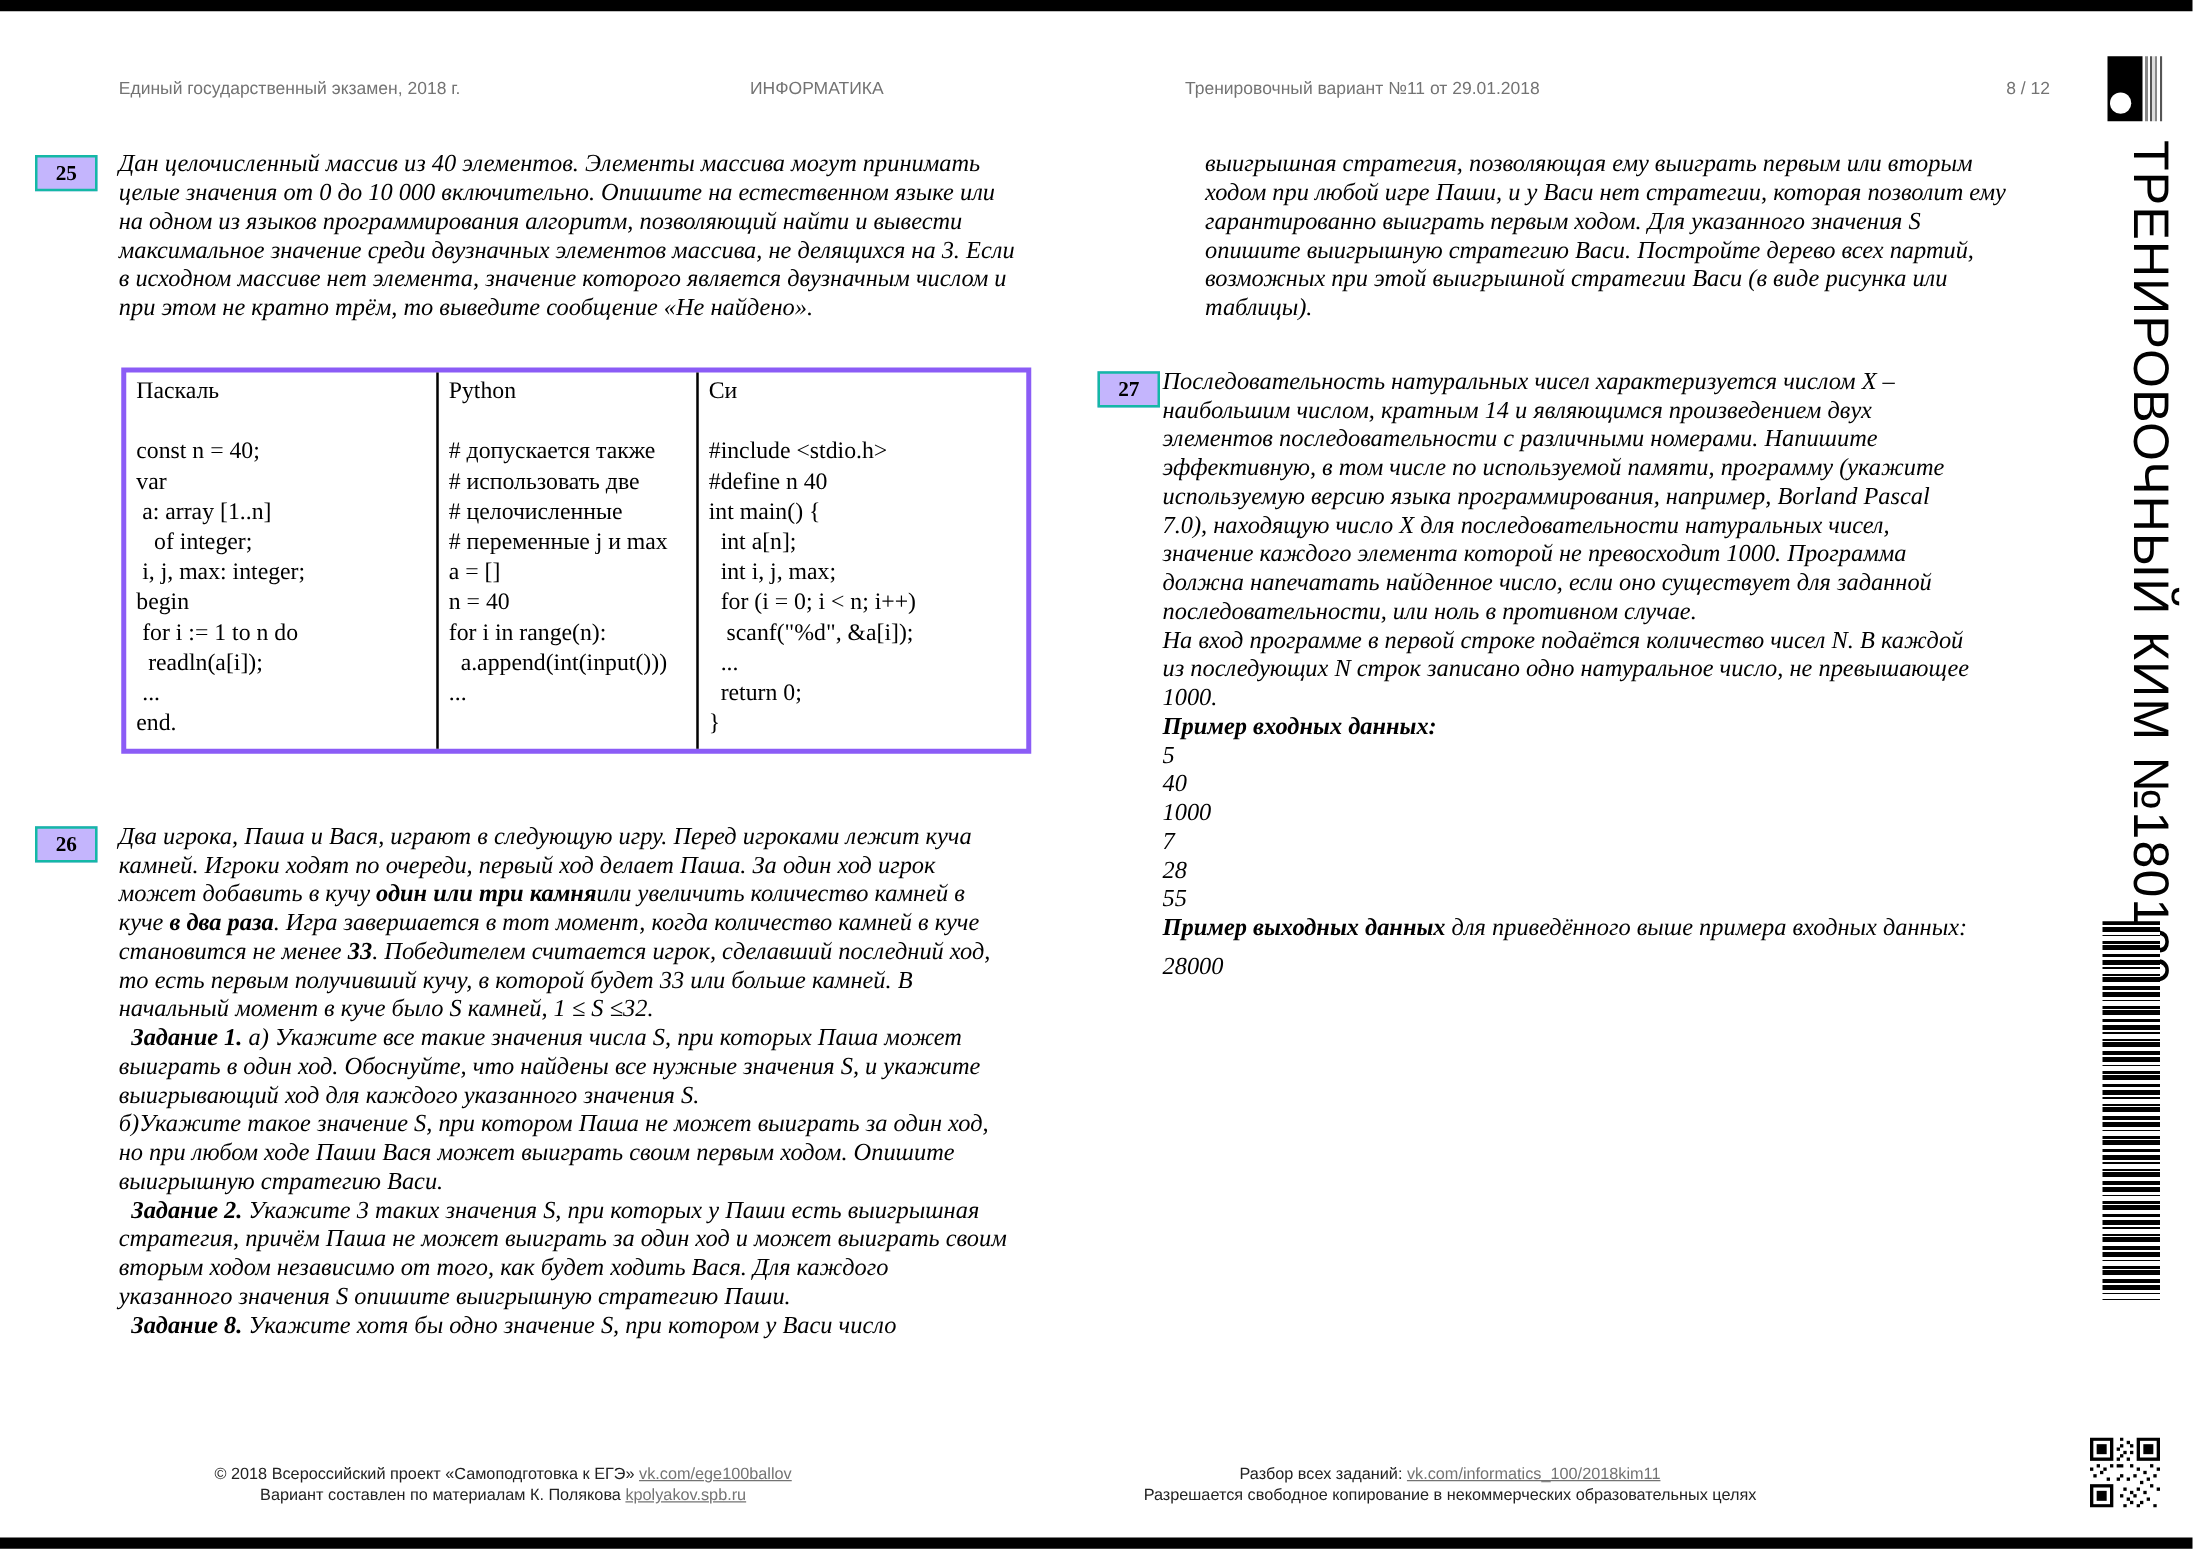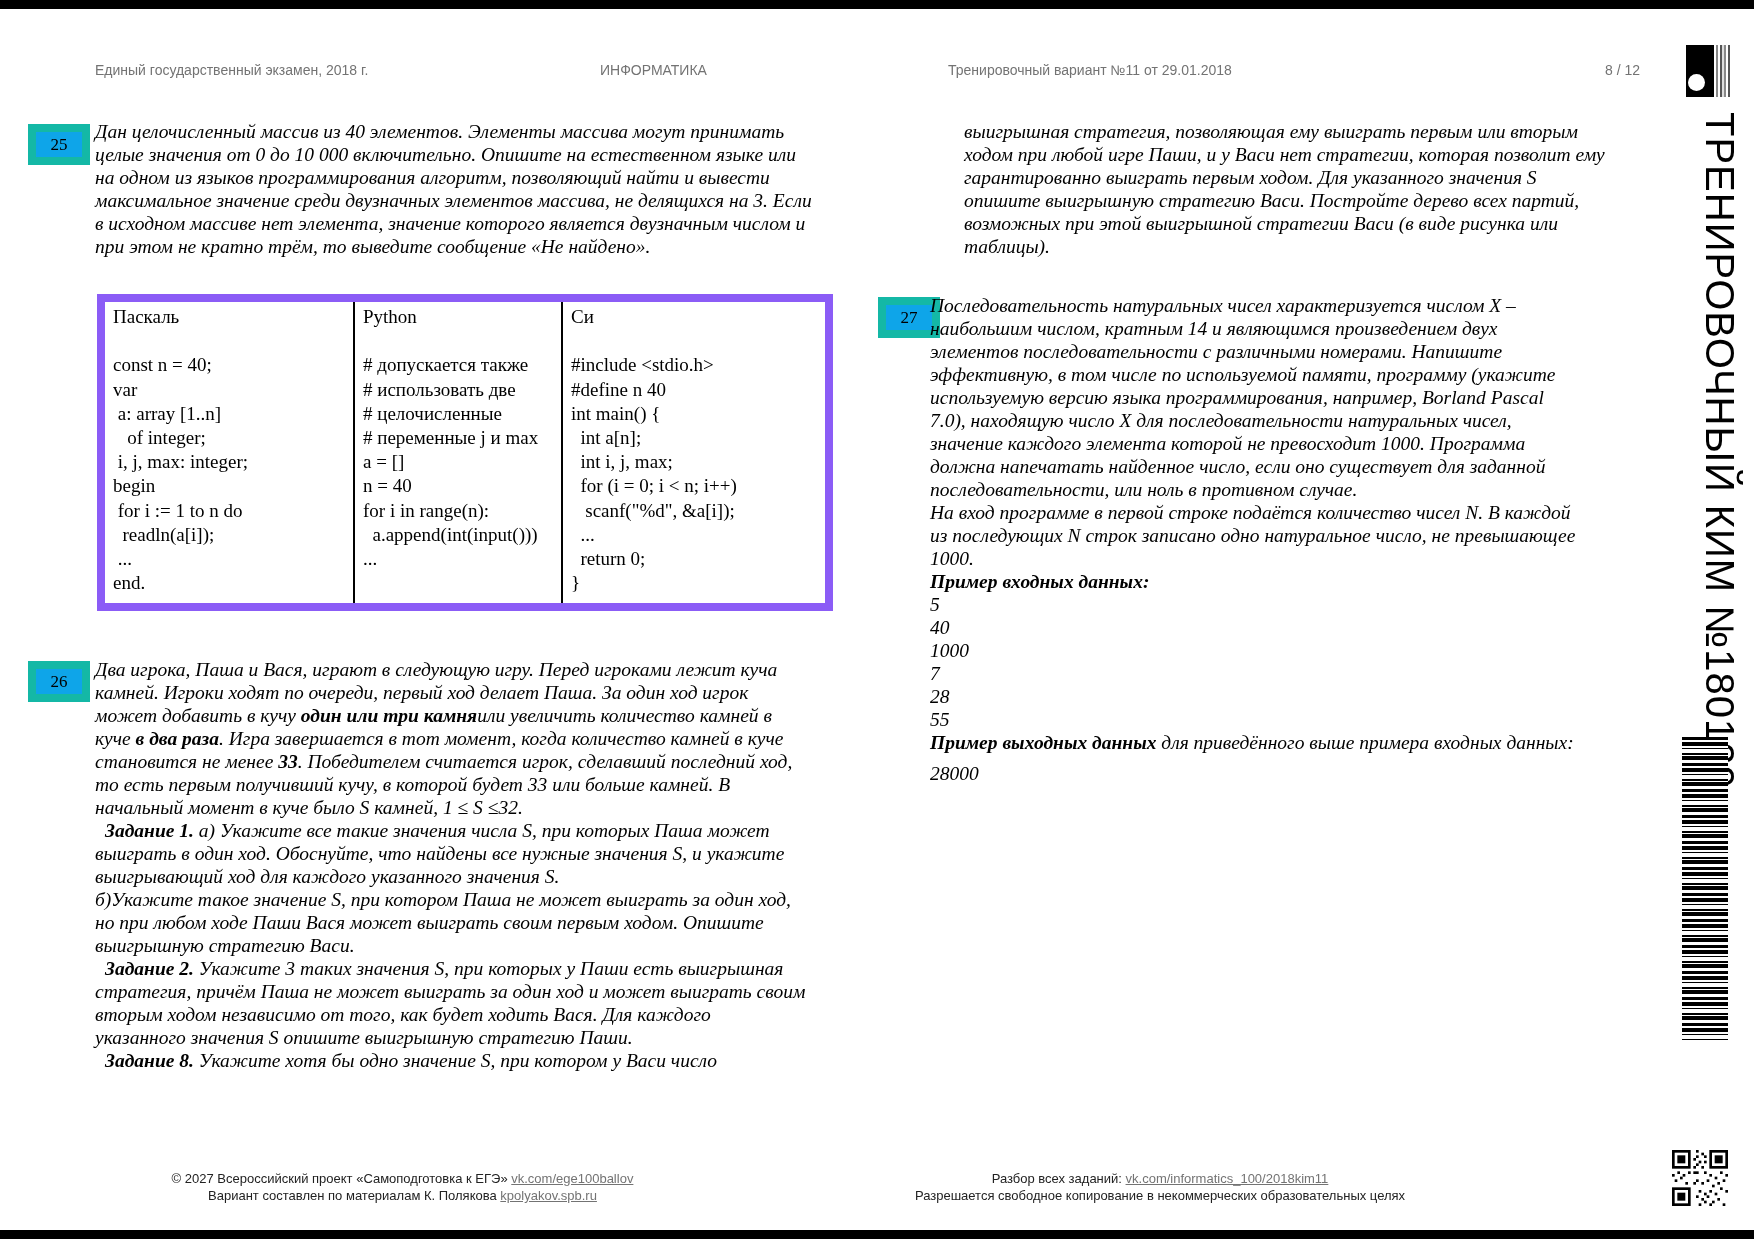--- a/index.html
+++ b/index.html
@@ -1,28 +1,28 @@
 <!DOCTYPE html>
 <html lang="ru"><head>
 <meta charset="utf-8">
 <style>
   html,body{margin:0;padding:0;}
   body{width:1754px;height:1239px;position:relative;background:#fff;overflow:hidden;
        font-family:"Liberation Serif","DejaVu Serif",serif;color:#000;}
   .abs{position:absolute;}
   .bar{left:0;width:1754px;height:9px;background:#000;}
   .hdr{font-family:"Liberation Sans","DejaVu Sans",sans-serif;font-size:14px;color:#737373;white-space:nowrap;}
-  .numbox{width:46px;height:25px;border:8px solid #14b8a6;display:flex;align-items:center;justify-content:center;
-          font-weight:normal;font-size:17px;background:#0ea5e9;}
+  .numbox{width:46px;height:25px;border:2px solid #14b8a6;display:flex;align-items:center;justify-content:center;
+          font-weight:bold;font-size:17px;background:#c4b5fd;}
   .body-text{font-size:19.5px;line-height:23px;text-align:left;font-style:italic;}
   .body-text p{margin:0;}
   .ind{text-indent:10px;}
   .b{font-weight:bold;}
   
-  .codetable{display:flex;border:8px solid #8b5cf6;}
+  .codetable{display:flex;border:4px solid #8b5cf6;}
   .codecol{white-space:pre;font-size:19px;line-height:24.2px;padding:3px 8px 8px 8px;}
   .codecol + .codecol{border-left:2px solid #000;}
   .col-pascal{width:232px;}
   .col-python{width:190px;font-family:Liberation Serif, serif;}
   .col-c{width:246px;}
   
   .ex-val{margin:5px 0;}
   .ex-label{font-weight:bold;margin-top:6px;}
   
   .vtext{font-family:"Liberation Sans","DejaVu Sans",sans-serif;font-size:40px;letter-spacing:1px;
@@ -185,19 +185,19 @@
     <rect x="15" y="19" width="1" height="1"></rect>
       <rect x="17" y="18" width="1" height="1"></rect>
       <rect x="19" y="20" width="1" height="1"></rect>
     <rect x="10" y="20" width="1" height="1"></rect>
       <rect x="12" y="19" width="1" height="1"></rect>
       <rect x="14" y="20" width="1" height="1"></rect>
   </g>
 </svg>
 
 <div class="abs ftr" style="left:95px;top:1170px;width:615px;">
-  <div><span>© 2027 Всероссийский проект «Самоподготовка к ЕГЭ» </span><a class="lnk">vk.com/ege100ballov</a></div>
+  <div><span>© 2018 Всероссийский проект «Самоподготовка к ЕГЭ» </span><a class="lnk">vk.com/ege100ballov</a></div>
   <div><span>Вариант составлен по материалам К. Полякова </span><a class="lnk">kpolyakov.spb.ru</a></div>
 </div>
 <div class="abs ftr" style="left:905px;top:1170px;width:510px;">
   <div><span>Разбор всех заданий: </span><a class="lnk">vk.com/informatics_100/2018kim11</a></div>
   <div>Разрешается свободное копирование в некоммерческих образовательных целях</div>
 </div>
 
 </body></html>

